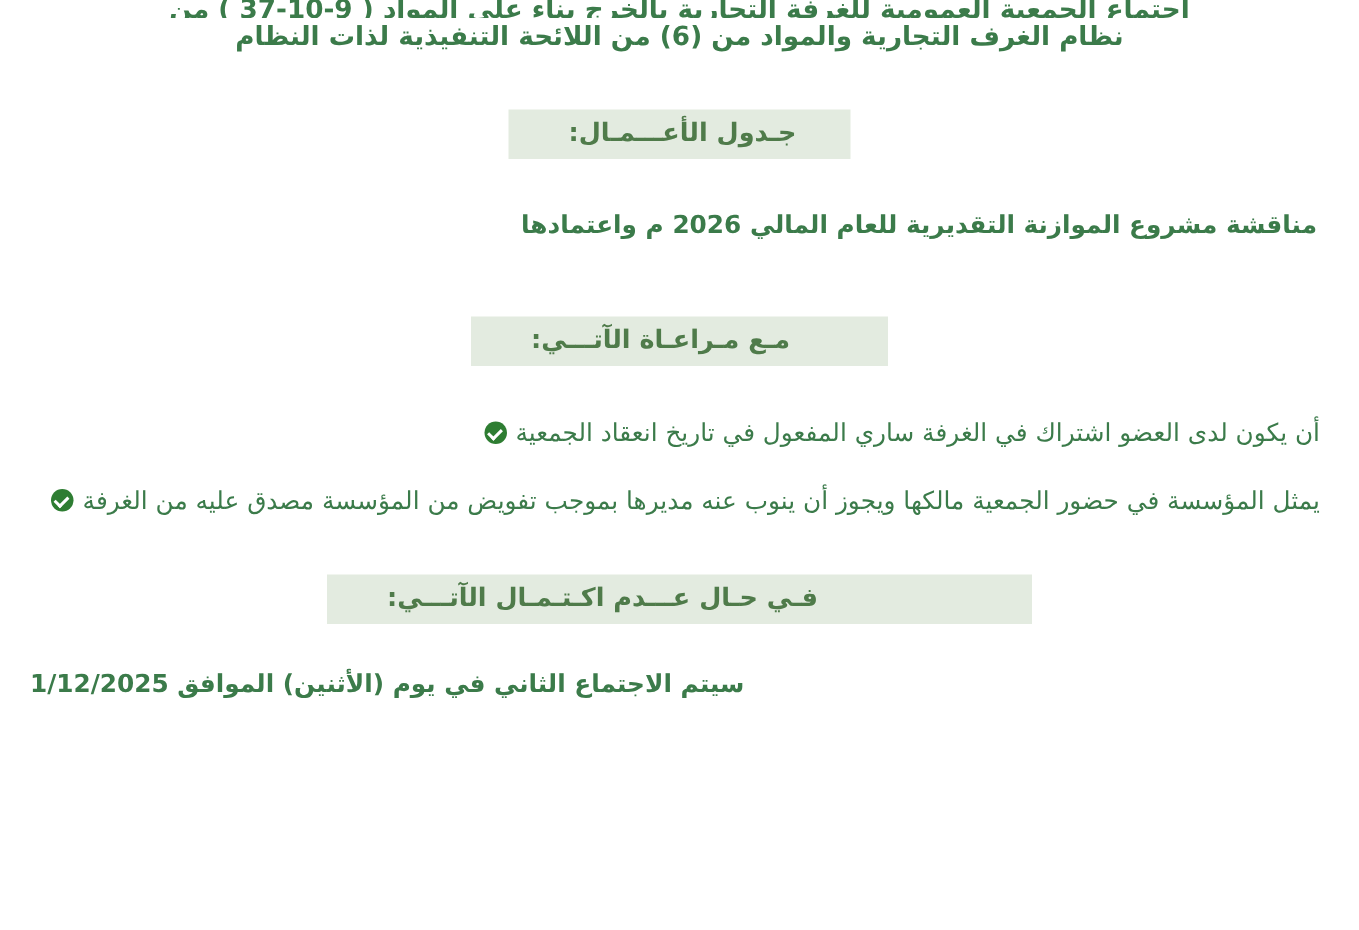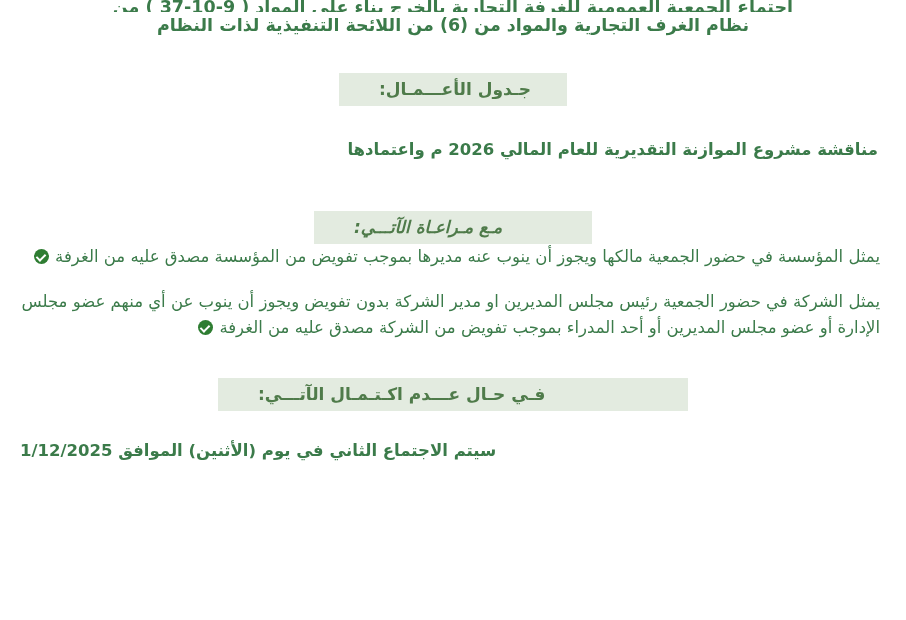--- a/index.html
+++ b/index.html
@@ -55,21 +55,21 @@
     color: #4f7b4a;
     font-size: 17px;
     font-weight: bold;
     letter-spacing: 3px;
     padding: 6px 22px 7px 40px;
     box-sizing: border-box;
     white-space: nowrap;
     text-align: left;
   }
   .head-bar.w1 { min-width: 228px; }
-  .head-bar.w2 { min-width: 278px; font-style: italic; }
+  .head-bar.w2 { min-width: 278px; }
   .head-bar.w3 { min-width: 470px; }
 
   
   .body-text {
     color: #3b7b4a;
     font-size: 16.5px;
     line-height: 1.75;
     text-align: right;
     direction: rtl;
     margin: 0;
@@ -146,25 +146,25 @@
   </div>
   <p class="body-text agenda-text">مناقشة مشروع الموازنة التقديرية للعام المالي 2026 م واعتمادها</p>
 
   <div class="spacer-lg"></div>
 
   <div class="section-head">
     <div class="head-bar w2">مـع مـراعـاة الآتـــي:</div>
   </div>
 
   <ul class="bullets">
+    <li class="first">
+      <span>أن يكون لدى العضو اشتراك في الغرفة ساري المفعول في تاريخ انعقاد الجمعية</span><span class="check"></span>
+    </li>
     <li>
       <span>يمثل المؤسسة في حضور الجمعية مالكها ويجوز أن ينوب عنه مديرها بموجب تفويض من المؤسسة مصدق عليه من الغرفة</span><span class="check"></span>
-    </li>
-    <li>
-      <span>يمثل الشركة في حضور الجمعية رئيس مجلس المديرين او مدير الشركة بدون تفويض ويجوز أن ينوب عن أي منهم عضو مجلس الإدارة أو عضو مجلس المديرين أو أحد المدراء بموجب تفويض من الشركة مصدق عليه من الغرفة</span><span class="check"></span>
     </li>
   </ul>
 
   <div class="spacer-sm"></div>
 
   <div class="section-head">
     <div class="head-bar w3">فـي حـال عـــدم اكـتـمـال الآتـــي:</div>
   </div>
   <p class="body-text quorum-text">سيتم الاجتماع الثاني في يوم (الأثنين)   الموافق 1/12/2025</p>
 

